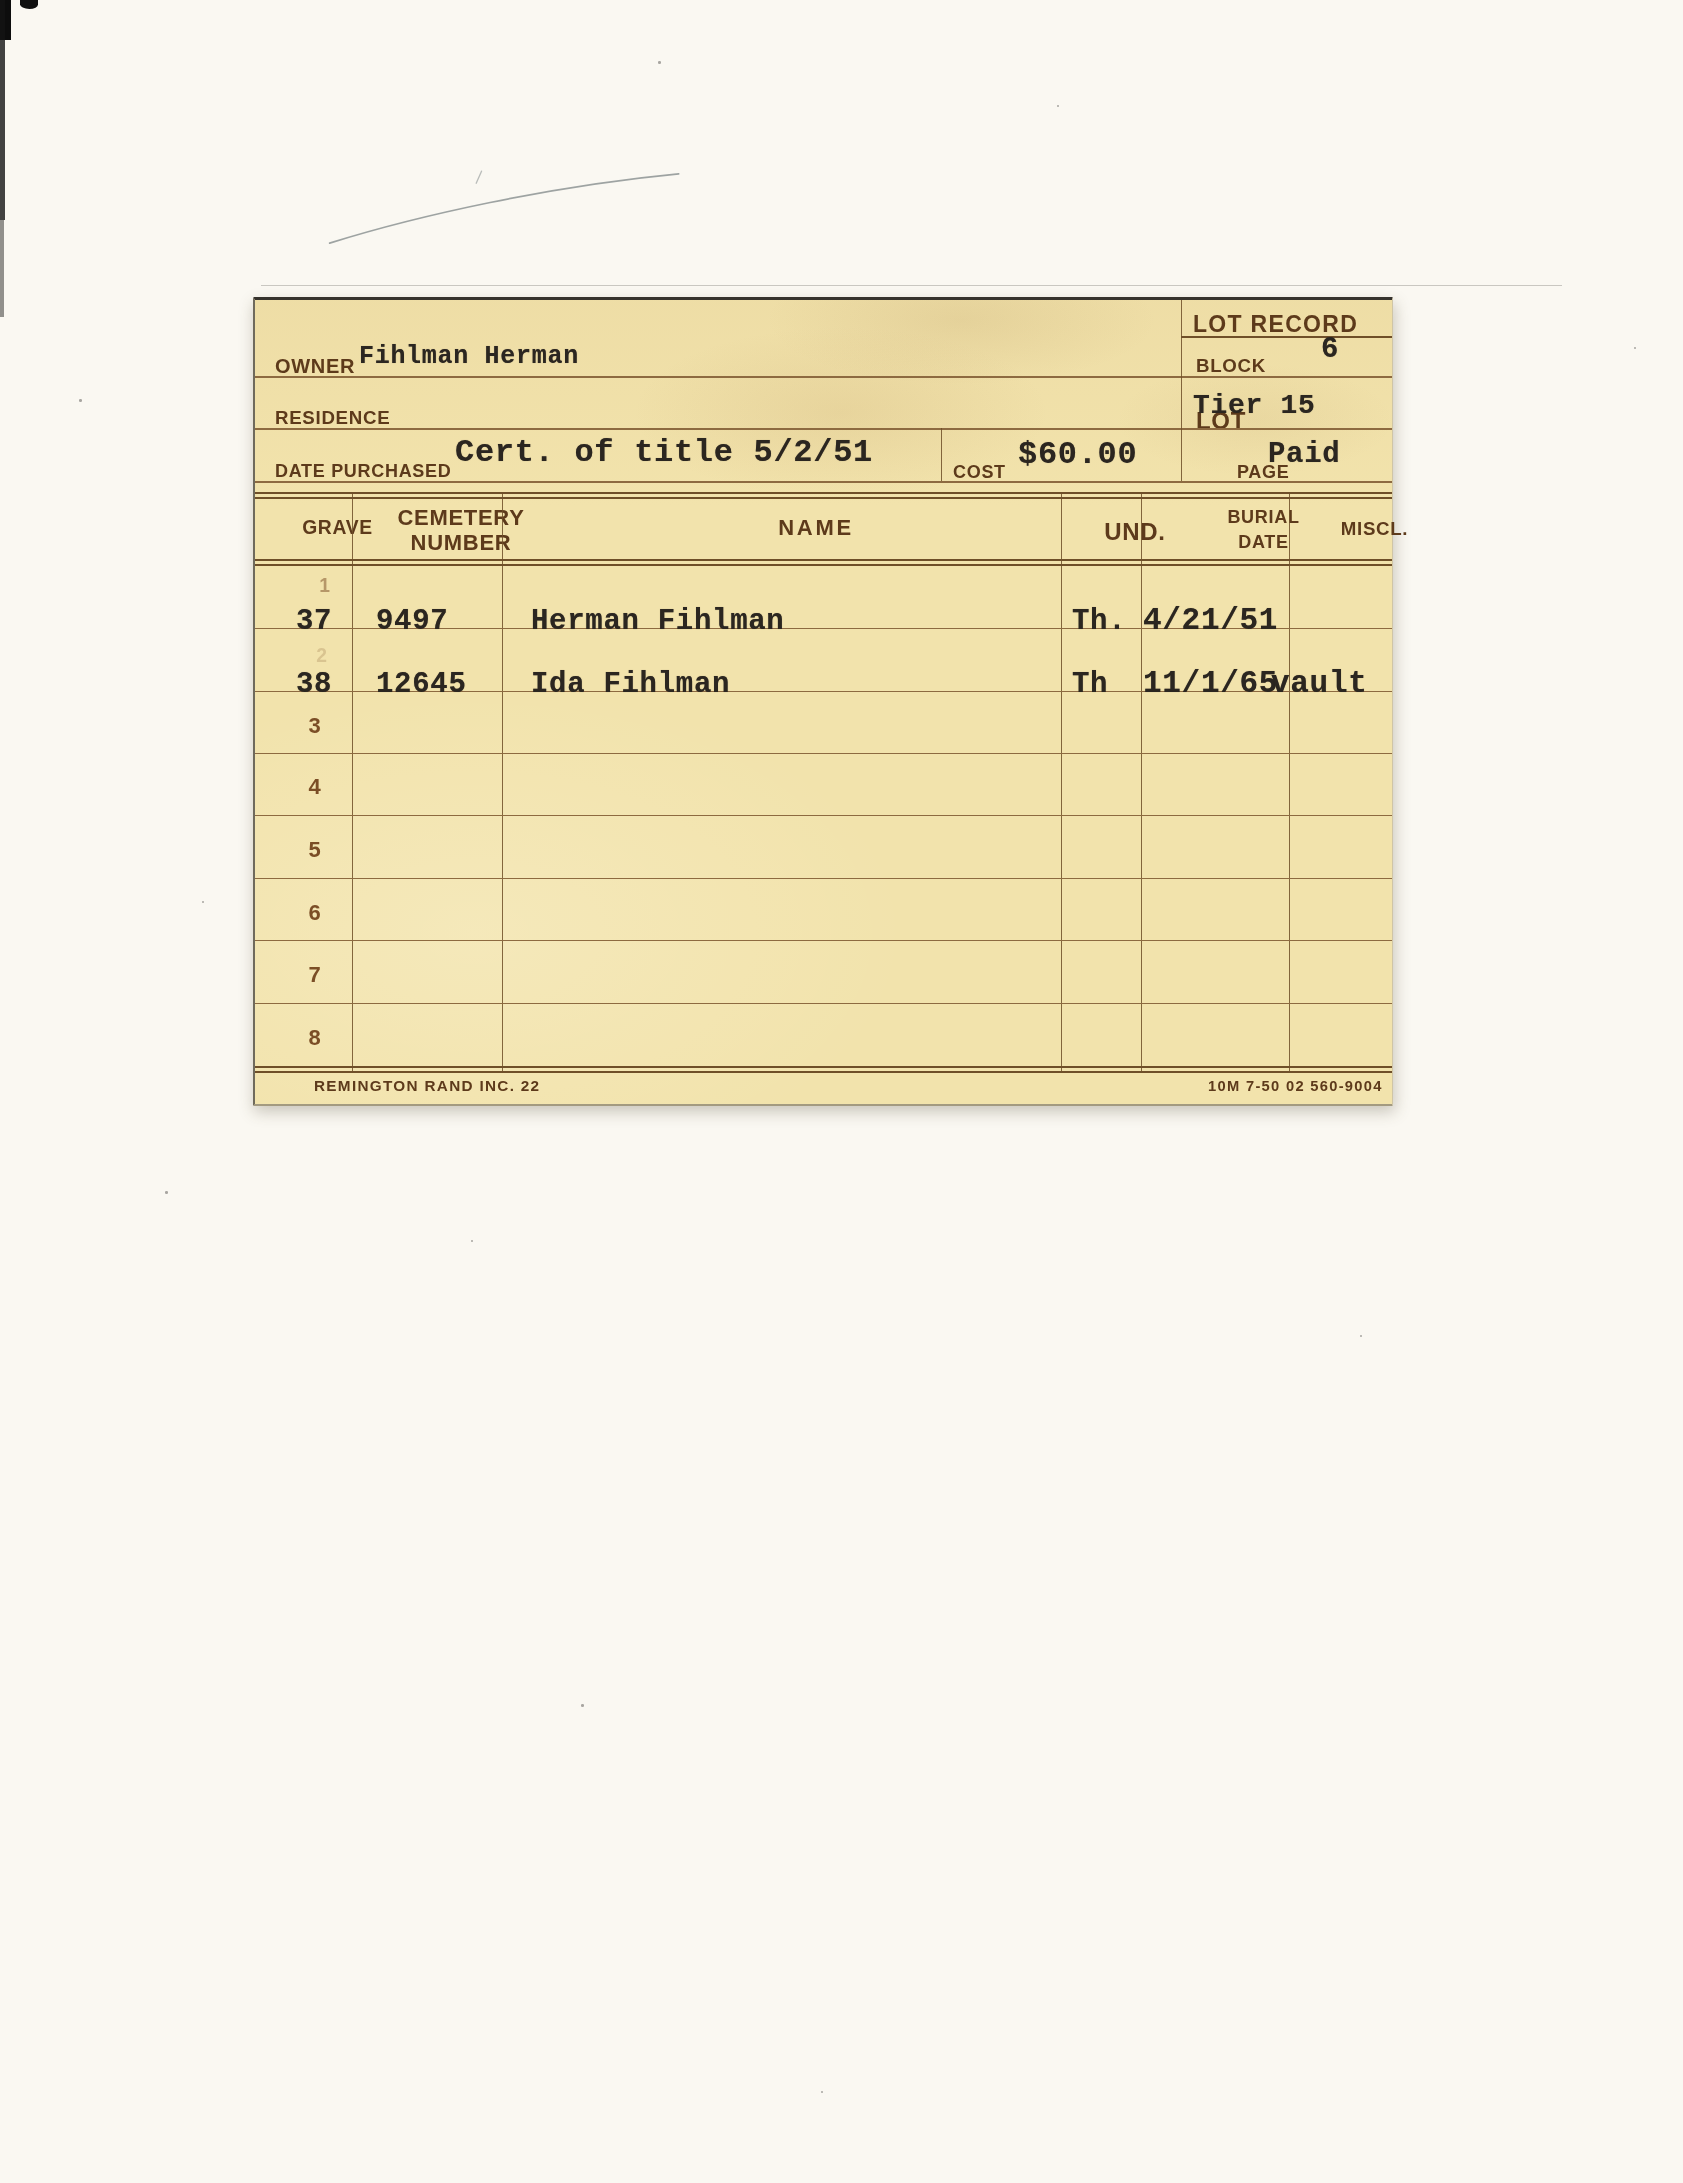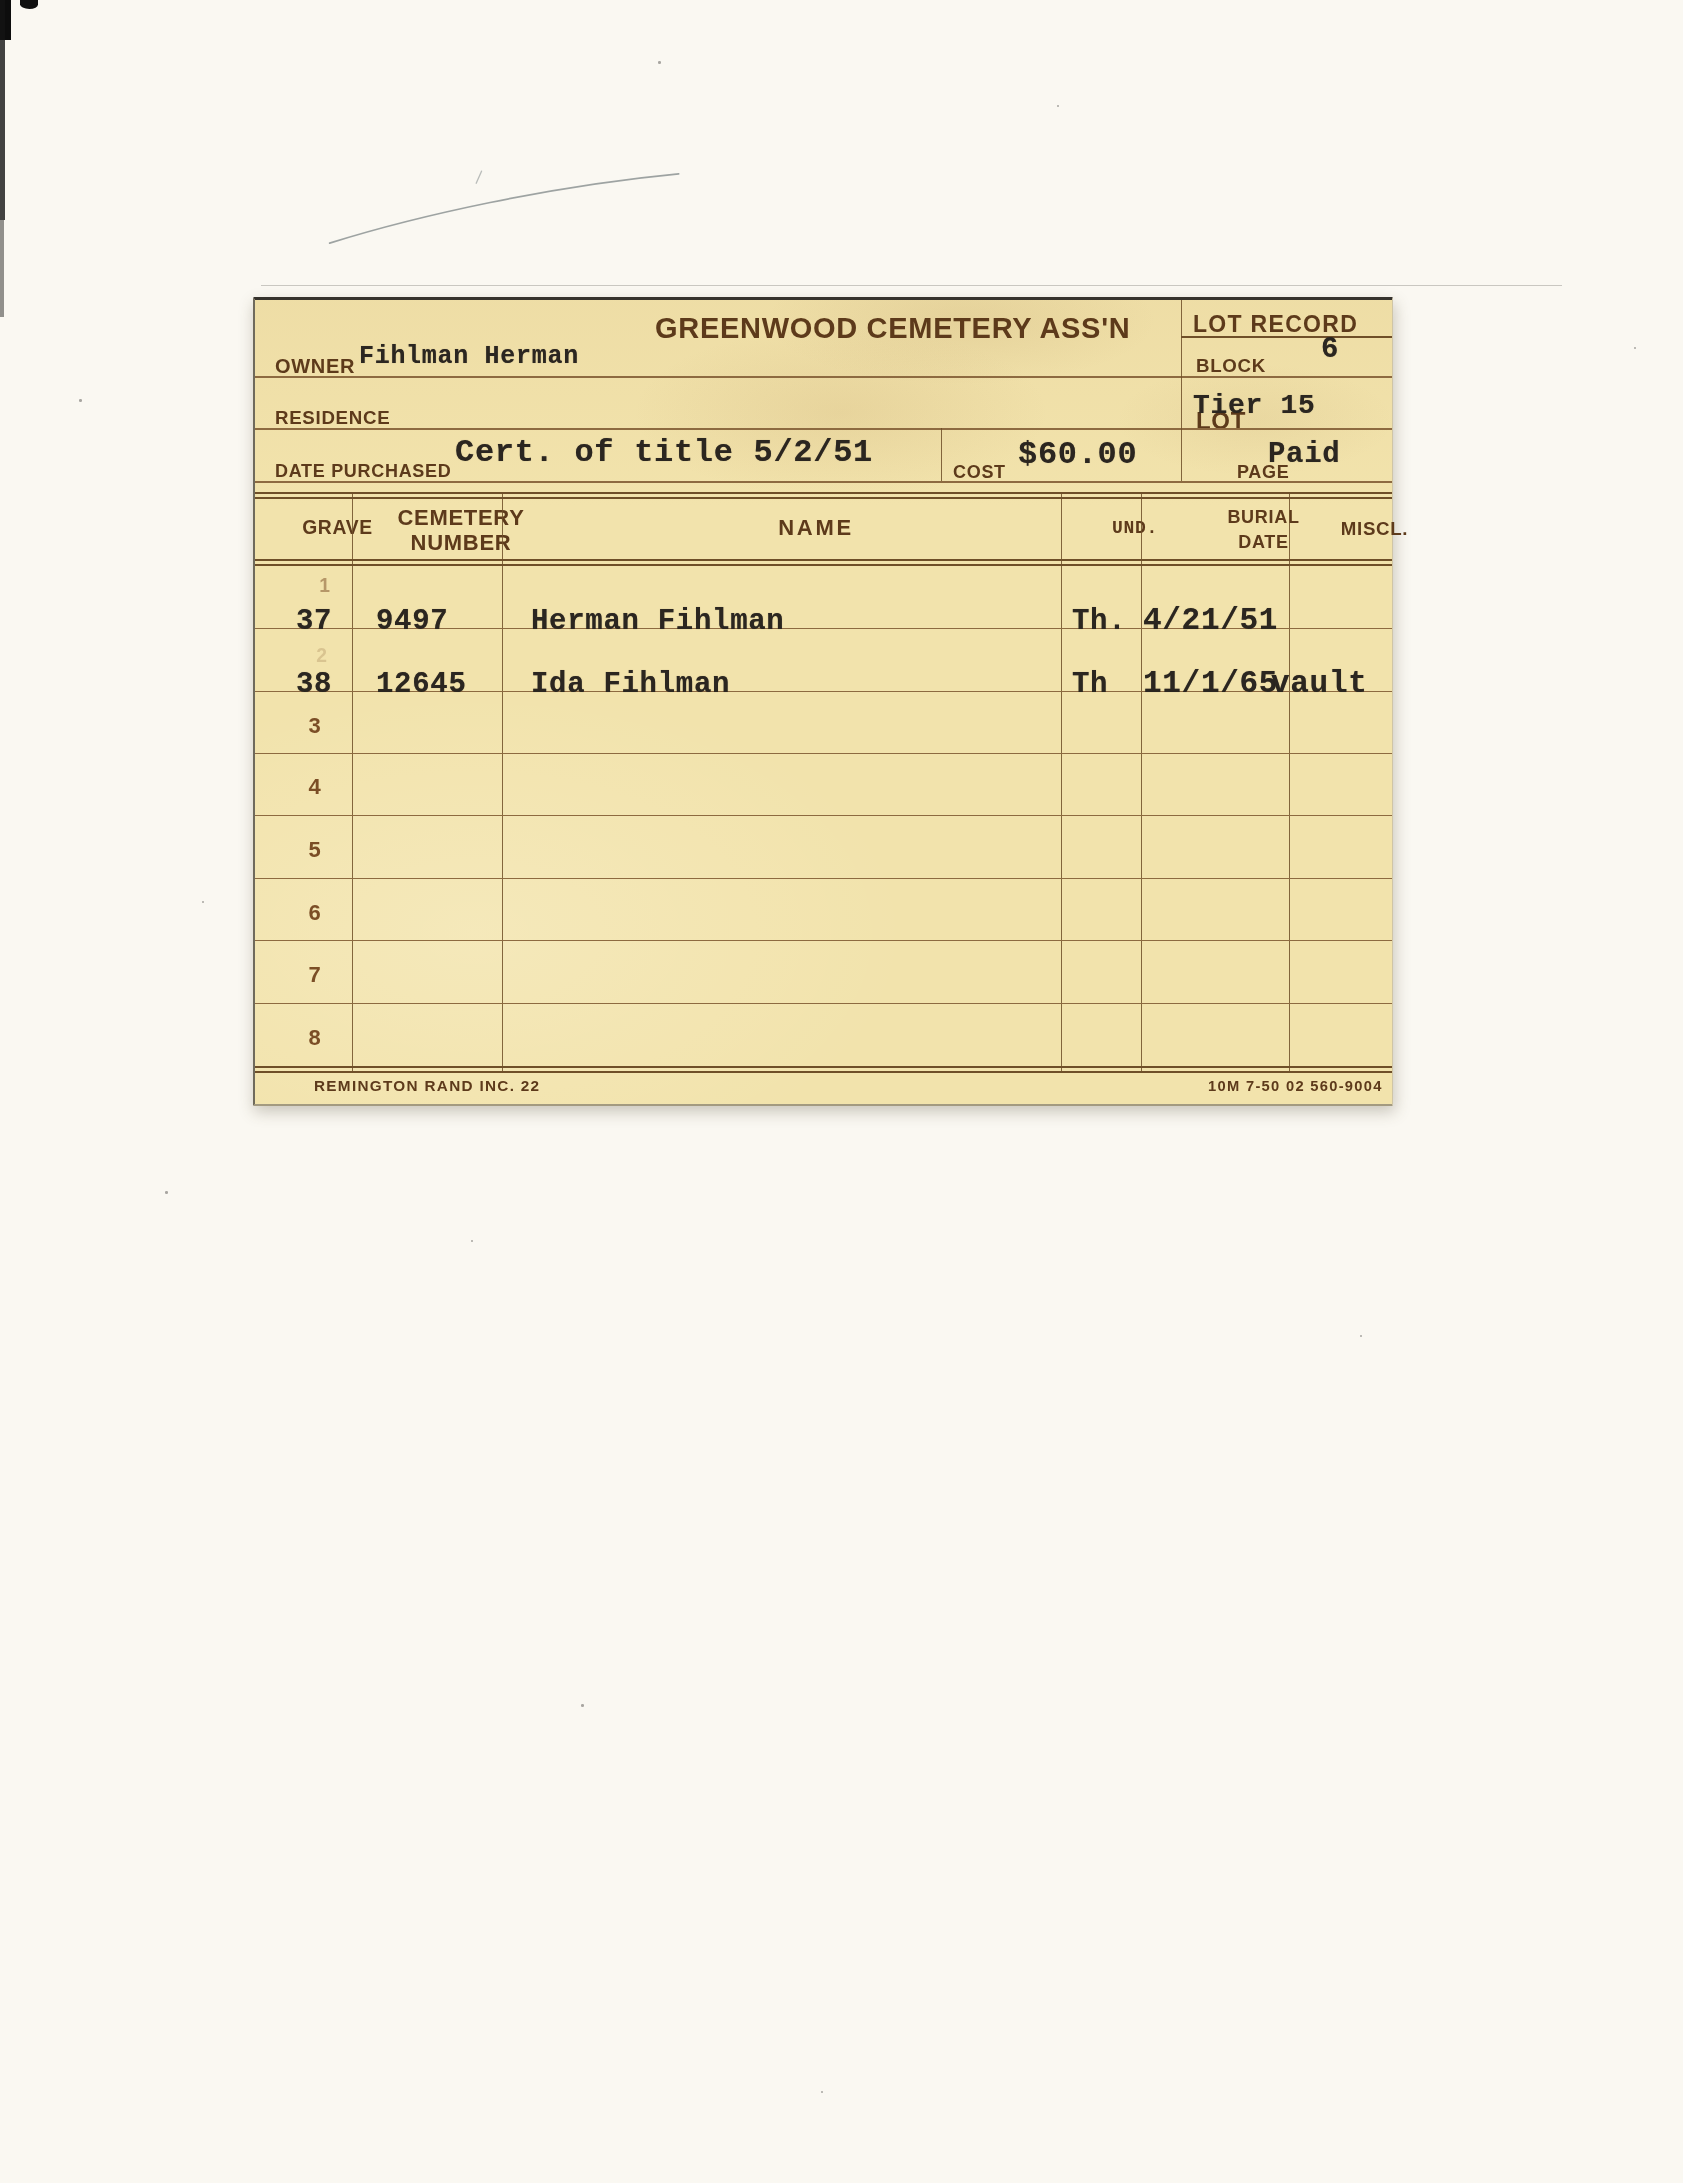--- a/index.html
+++ b/index.html
@@ -63,21 +63,21 @@
   .l-date{left:20px;top:161px;font-size:18px;}
   .l-cost{left:698px;top:162px;font-size:18px;}
   .l-block{left:941px;top:55px;font-size:18.7px;}
   .l-lot{left:941px;top:107px;font-size:24px;}
   .l-page{left:982px;top:162px;font-size:18px;}
 
   .hdr{position:absolute;text-align:center;color:var(--label-ink,#5d3a1b);font-weight:700;letter-spacing:0.7px;padding-left:34px;}
   .h-grave{left:0;width:97px;top:217px;font-size:19.3px;}
   .h-cem{left:97px;width:150px;top:205px;font-size:22px;line-height:25px;}
   .h-name{left:247px;width:560px;top:215px;font-size:22px;letter-spacing:2.7px;}
-  .h-und{left:806px;width:80px;top:218px;font-size:18px;font-family:Liberation Mono, monospace;}
+  .h-und{left:806px;width:80px;top:218px;font-size:24px;}
   .h-bur{left:886px;width:177px;top:205px;font-size:18px;line-height:25px;}
   .h-miscl{left:1034px;width:103px;top:218px;font-size:18.7px;}
 
   
   .typed{position:absolute;font-family:"Liberation Mono","DejaVu Sans Mono",monospace;font-weight:700;
     color:var(--typed-ink,#2b2620);letter-spacing:0.7px;white-space:pre;line-height:1;
     text-shadow:0 0 0.7px rgba(43,38,32,.55);}
   .t-owner{left:104px;top:44px;font-size:25px;}
   .t-cert{left:200px;top:137px;font-size:32px;}
   .t-cost{left:763px;top:139px;font-size:32px;}
@@ -126,21 +126,20 @@
   <div class="speck" style="left:165px;top:1191px;width:2.7px;height:2.7px;"></div>
   <div class="speck" style="left:471px;top:1240px;width:2px;height:2px;"></div>
   <div class="speck" style="left:581px;top:1704px;width:2.7px;height:2.7px;"></div>
   <div class="speck" style="left:1360px;top:1335px;width:2px;height:2px;"></div>
   <div class="speck" style="left:821px;top:2091px;width:2px;height:2px;"></div>
   <div class="speck" style="left:1634px;top:347px;width:2px;height:2px;"></div>
   <div class="speck" style="left:202px;top:901px;width:2px;height:2px;"></div>
 
   <div class="card">
 
-    <div class="lbl card-title">GREENWOOD CEMETERY ASS'N</div>
     <div class="lbl lotrec">LOT RECORD</div>
     <div class="lotrec-underline"></div>
 
     <div class="lbl l-owner">OWNER</div>
     <div class="typed t-owner">Fihlman Herman</div>
     <div class="lbl l-block">BLOCK</div>
     <div class="typed t-block">6</div>
     <div class="hline hl-1"></div>
 
     <div class="lbl l-res">RESIDENCE</div>

